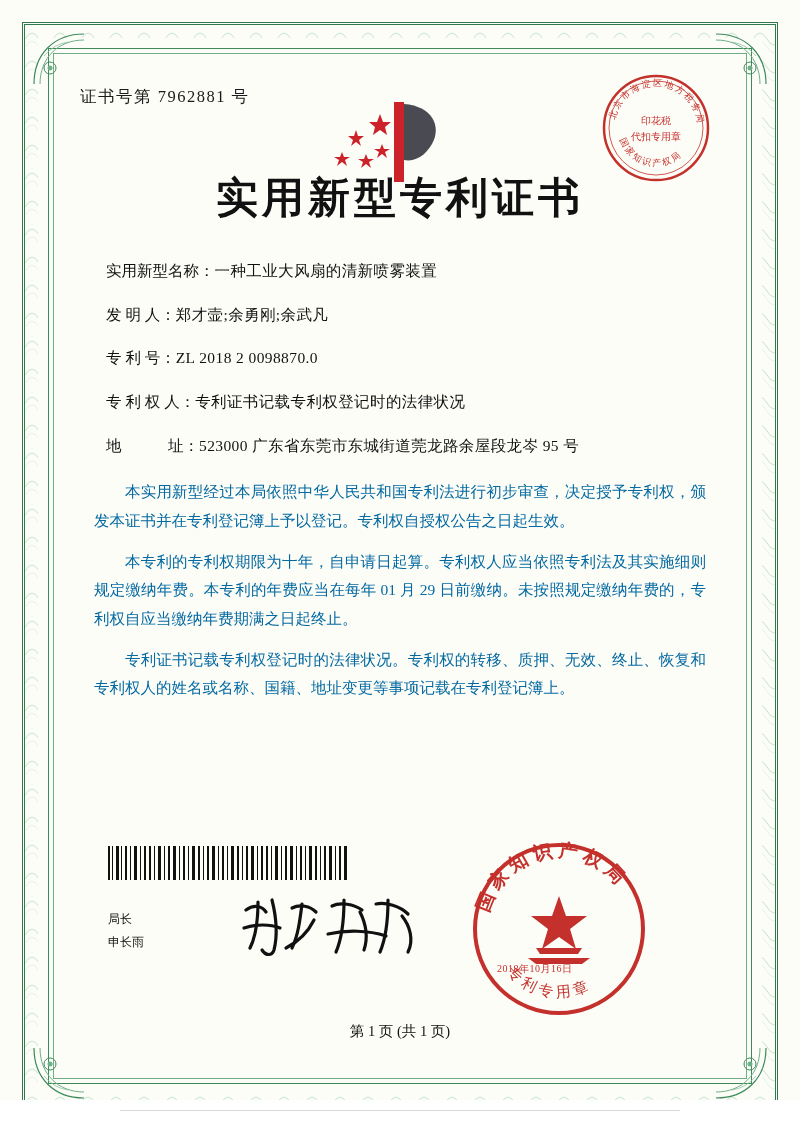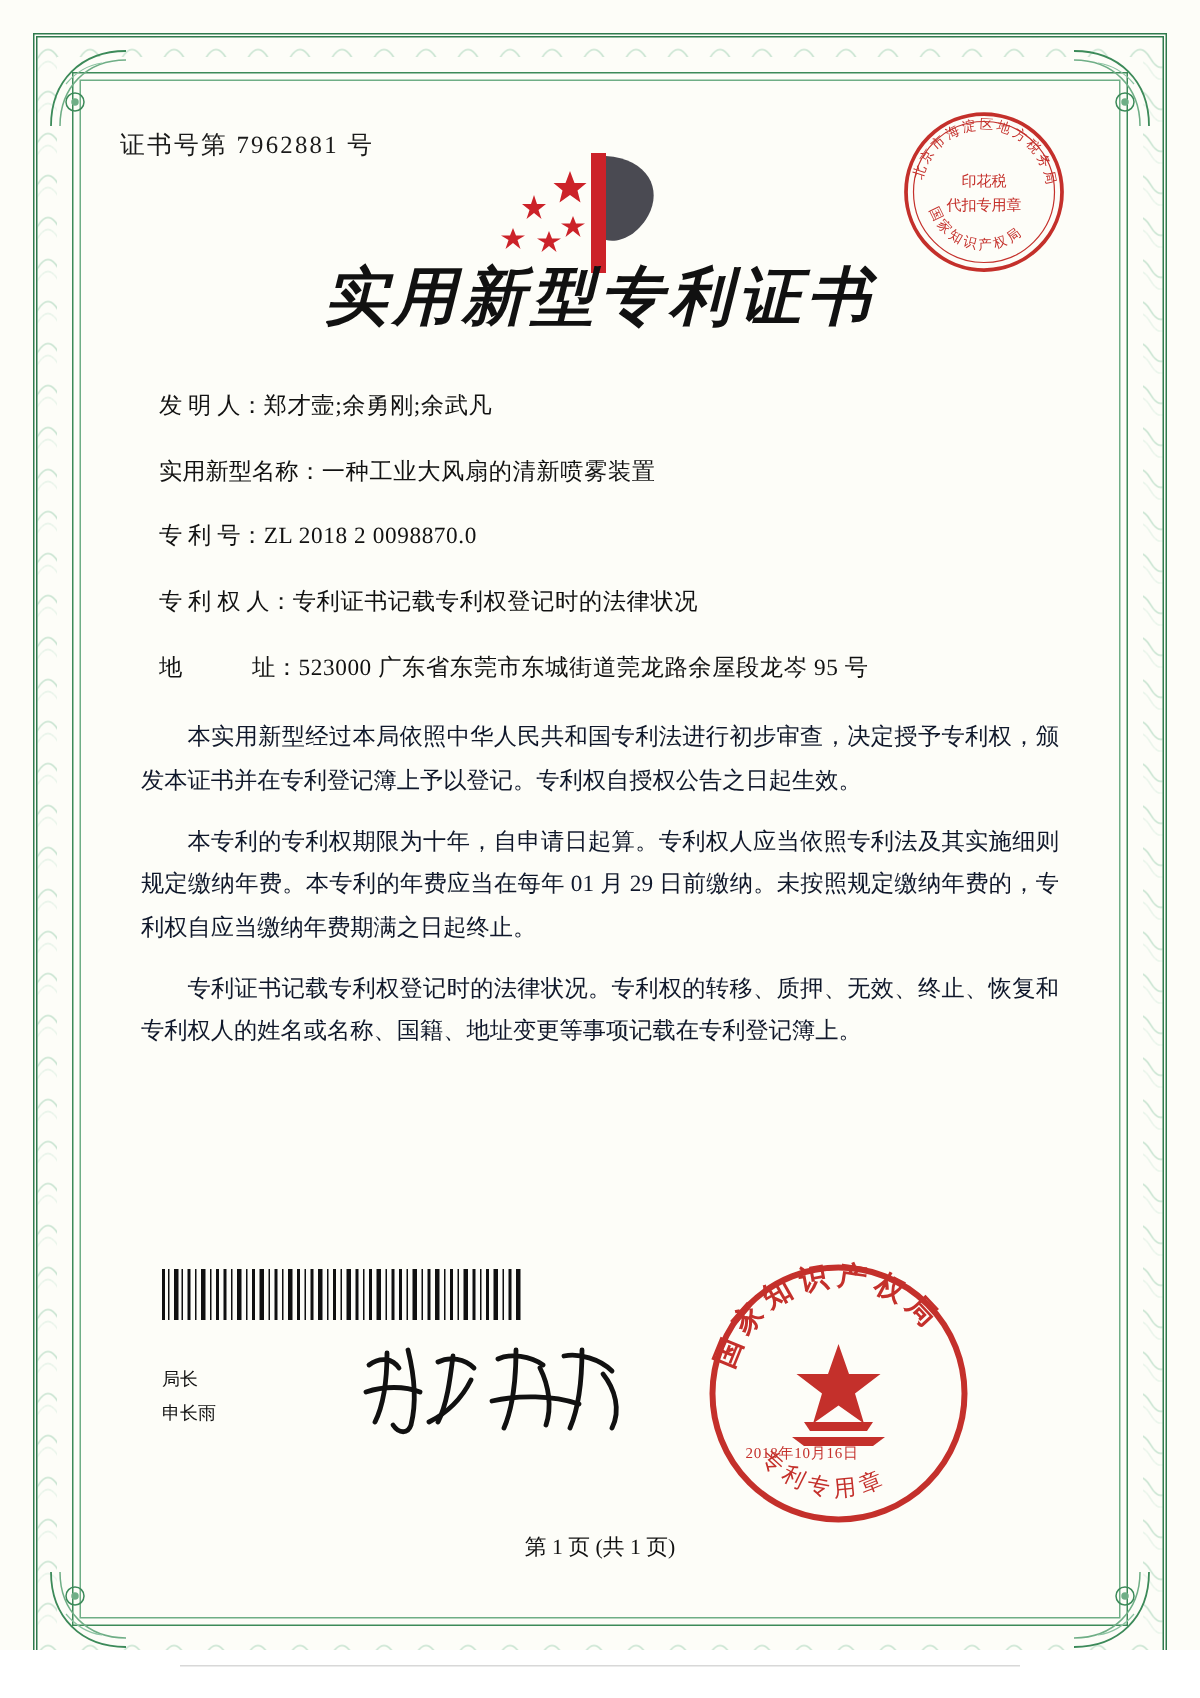--- a/index.html
+++ b/index.html
@@ -79,21 +79,20 @@
   }
   .title {
     text-align: center;
     font-size: 42px;
     font-weight: bold;
     letter-spacing: 4px;
     color: #111;
     margin-top: 62px;
     margin-bottom: 34px;
     font-family: "Liberation Serif","DejaVu Serif",serif;
-    font-style: italic;
   }
   .field {
     font-size: 15.5px;
     color: #111;
     margin: 0 0 22px 26px;
     line-height: 1.4;
     white-space: nowrap;
   }
   .field .lbl {
     display: inline-block;
@@ -103,21 +102,21 @@
   }
   .row-two {
     display: flex;
     margin: 0 0 6px 26px;
     font-size: 15.5px;
     color: #111;
   }
   .row-two .left { width: 320px; }
   .para {
     font-size: 15.5px;
-    color: #0f172a;
+    color: #0369a1;
     line-height: 1.85;
     text-indent: 2em;
     margin: 12px 14px 2px 14px;
     text-align: justify;
   }
   .para.first { margin-top: 18px; }
 
   
   .stamp-top {
     position: absolute;
@@ -270,24 +269,24 @@
       <text x="56" y="68" font-size="10" fill="#c4302b" text-anchor="middle" font-family="'Liberation Serif',serif">代扣专用章</text>
     </svg>
   </div>
 
   <div class="content">
     <div class="cert-no">证书号第 7962881 号</div>
 
     <div class="title">实用新型专利证书</div>
 
     <div class="field">
-      <span class="lbl">发 明 人：</span><span class="val">郑才壸;余勇刚;余武凡</span>
+      <span class="lbl">实用新型名称：</span><span class="val">一种工业大风扇的清新喷雾装置</span>
     </div>
     <div class="field">
-      <span class="lbl">实用新型名称：</span><span class="val">一种工业大风扇的清新喷雾装置</span>
+      <span class="lbl">发 明 人：</span><span class="val">郑才壸;余勇刚;余武凡</span>
     </div>
     <div class="field">
       <span class="lbl">专 利 号：</span><span class="val">ZL 2018 2 0098870.0</span>
     </div>
     <div class="field">
       <span class="lbl">专 利 权 人：</span><span class="val">专利证书记载专利权登记时的法律状况</span>
     </div>
     <div class="field">
       <span class="lbl">地　　　址：</span><span class="val">523000 广东省东莞市东城街道莞龙路余屋段龙岑 95 号</span>
     </div>

